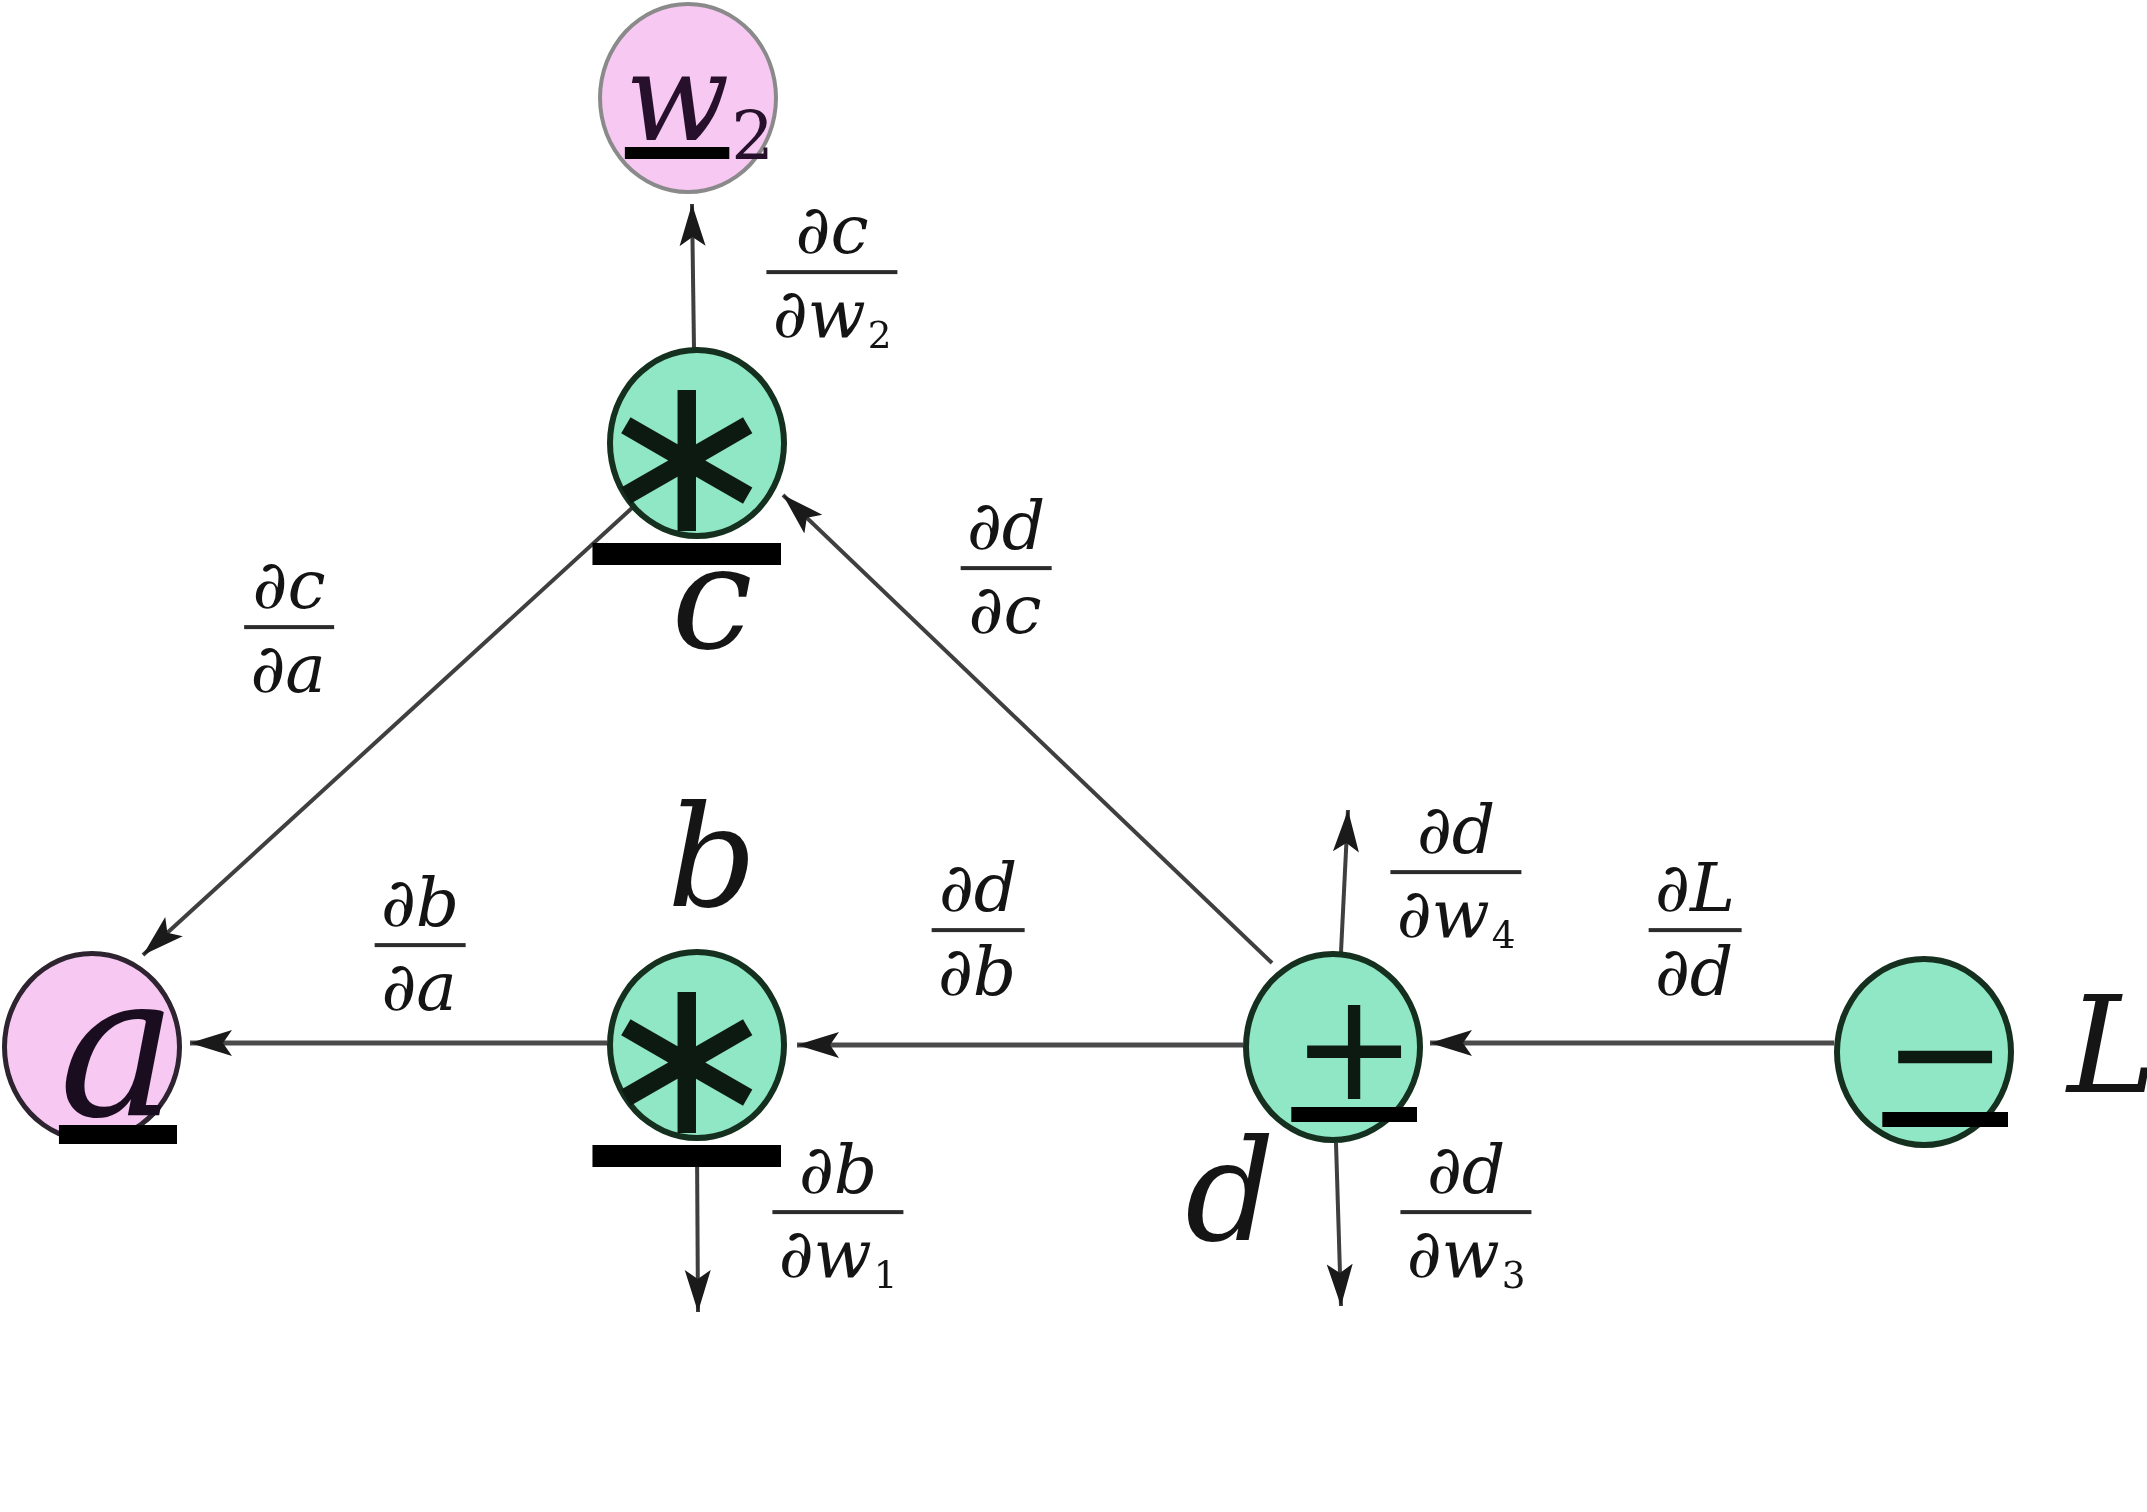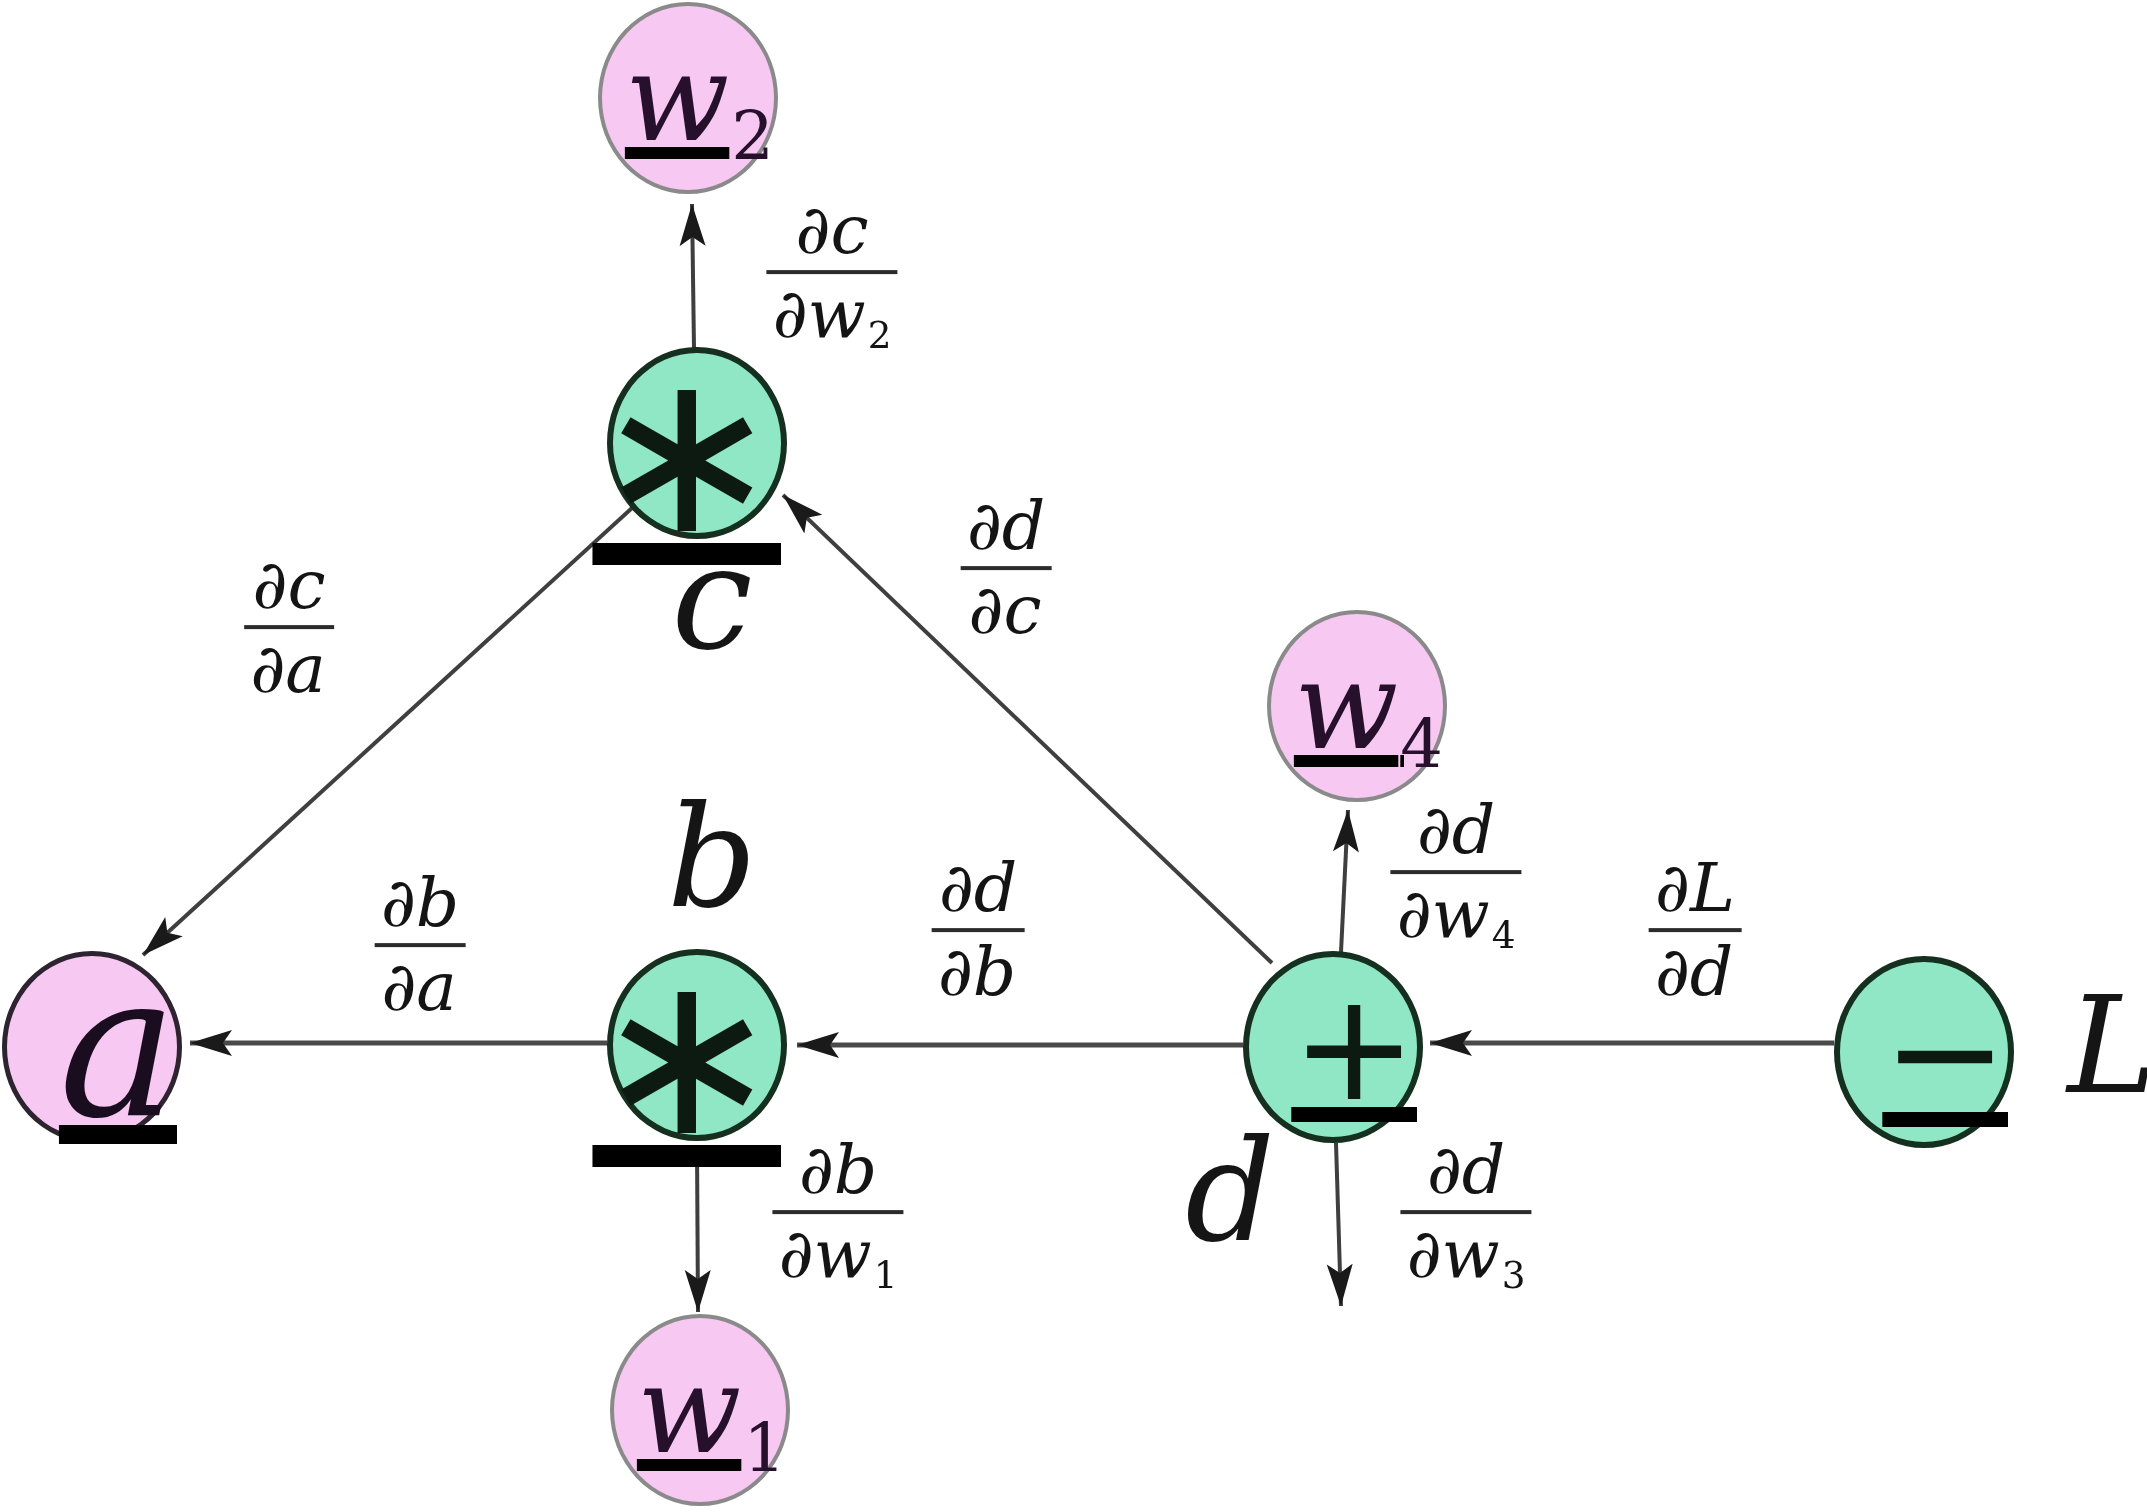--- a/index.html
+++ b/index.html
@@ -97,28 +97,22 @@
     <line x1="1243" y1="1045" x2="797" y2="1045" stroke="#4a4a4a" stroke-width="5" marker-end="url(#ah)"></line>
     <line x1="1834" y1="1043" x2="1430" y2="1043" stroke="#4a4a4a" stroke-width="5" marker-end="url(#ah)"></line>
     <line x1="1341" y1="952" x2="1348" y2="810" stroke="#3f3f3f" stroke-width="4" marker-end="url(#ah)"></line>
     <line x1="697" y1="1147" x2="698" y2="1312" stroke="#3f3f3f" stroke-width="4" marker-end="url(#ah)"></line>
     <line x1="1336" y1="1143" x2="1341" y2="1306" stroke="#3f3f3f" stroke-width="4" marker-end="url(#ah)"></line>
   </svg>
 
   <div class="node var" style="left:598px; top:2px;">
     <span class="vtext wtext"><span>w</span><sub class="nsub">2</sub></span>
   </div>
-  <div class="node var" style="left:1267px; top:610px;">
-    <span class="vtext wtext"><span>w</span><sub class="nsub">4</sub></span>
-  </div>
   <div class="node var a-node" style="left:2px; top:951px;">
     <span class="vtext atext"><span>a</span></span>
-  </div>
-  <div class="node var" style="left:610px; top:1314px;">
-    <span class="vtext wtext"><span>w</span><sub class="nsub">1</sub></span>
   </div>
 
   <div class="node op" style="left:607px; top:347px;">
     <span class="opsym star">∗</span>
   </div>
   <div class="node op" style="left:607px; top:949px;">
     <span class="opsym star">∗</span>
   </div>
   <div class="node op" style="left:1243px; top:951px;">
     <span class="opsym plus">+</span>

